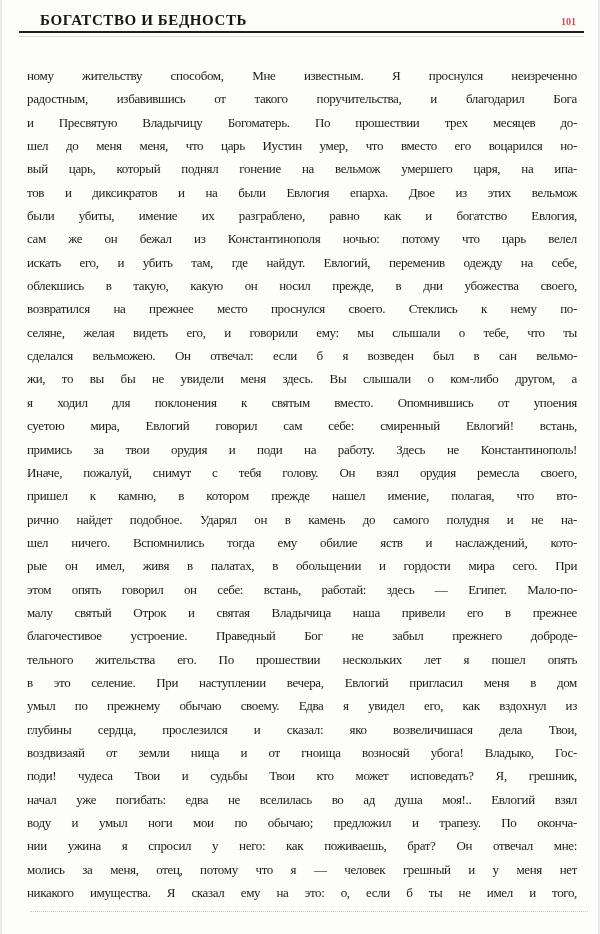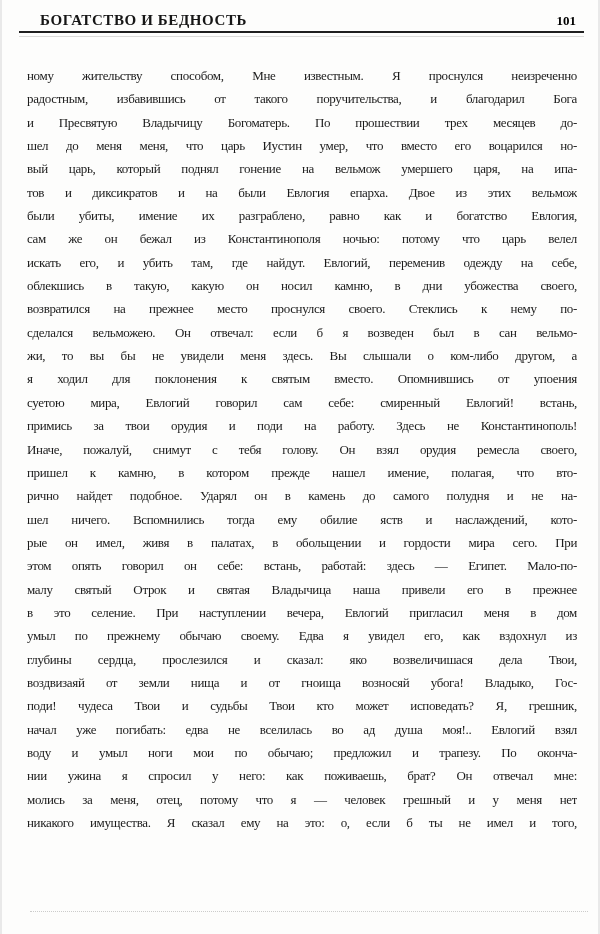--- a/index.html
+++ b/index.html
@@ -24,23 +24,23 @@
     align-items: baseline;
   }
   .header-title {
     font-size: 15px;
     font-weight: 700;
     letter-spacing: 0.6px;
     color: #161616;
     white-space: nowrap;
   }
   .page-number {
-    font-size: 13px;
+    font-size: 10px;
     font-weight: 700;
-    color: #000000;
+    color: #ef4444;
   }
   .header-rule {
     position: absolute;
     top: 31px;
     left: 17px;
     right: 14px;
     height: 2px;
     background: #1f1f1f;
   }
   .header-rule-echo {
@@ -92,34 +92,37 @@
   <div class="body-text">
     <div class="text-line">ному жительству способом, Мне известным. Я проснулся неизреченно</div>
     <div class="text-line">радостным, избавившись от такого поручительства, и благодарил Бога</div>
     <div class="text-line">и Пресвятую Владычицу Богоматерь. По прошествии трех месяцев до-</div>
     <div class="text-line">шел до меня меня, что царь Иустин умер, что вместо его воцарился но-</div>
     <div class="text-line">вый царь, который поднял гонение на вельмож умершего царя, на ипа-</div>
     <div class="text-line">тов и диксикратов и на были Евлогия епарха. Двое из этих вельмож</div>
     <div class="text-line">были убиты, имение их разграблено, равно как и богатство Евлогия,</div>
     <div class="text-line">сам же он бежал из Константинополя ночью: потому что царь велел</div>
     <div class="text-line">искать его, и убить там, где найдут. Евлогий, переменив одежду на себе,</div>
-    <div class="text-line">облекшись в такую, какую он носил камню, в дни убожества своего,</div>
+    <div class="text-line">облекшись в такую, какую он носил прежде, в дни убожества своего,</div>
     <div class="text-line">возвратился на прежнее место проснулся своего. Стеклись к нему по-</div>
+    <div class="text-line">селяне, желая видеть его, и говорили ему: мы слышали о тебе, что ты</div>
     <div class="text-line">сделался вельможею. Он отвечал: если б я возведен был в сан вельмо-</div>
     <div class="text-line">жи, то вы бы не увидели меня здесь. Вы слышали о ком-либо другом, а</div>
     <div class="text-line">я ходил для поклонения к святым вместо. Опомнившись от упоения</div>
     <div class="text-line">суетою мира, Евлогий говорил сам себе: смиренный Евлогий! встань,</div>
     <div class="text-line">примись за твои орудия и поди на работу. Здесь не Константинополь!</div>
     <div class="text-line">Иначе, пожалуй, снимут с тебя голову. Он взял орудия ремесла своего,</div>
     <div class="text-line">пришел к камню, в котором прежде нашел имение, полагая, что вто-</div>
     <div class="text-line">рично найдет подобное. Ударял он в камень до самого полудня и не на-</div>
     <div class="text-line">шел ничего. Вспомнились тогда ему обилие яств и наслаждений, кото-</div>
     <div class="text-line">рые он имел, живя в палатах, в обольщении и гордости мира сего. При</div>
     <div class="text-line">этом опять говорил он себе: встань, работай: здесь — Египет. Мало-по-</div>
     <div class="text-line">малу святый Отрок и святая Владычица наша привели его в прежнее</div>
+    <div class="text-line">благочестивое устроение. Праведный Бог не забыл прежнего доброде-</div>
+    <div class="text-line">тельного жительства его. По прошествии нескольких лет я пошел опять</div>
     <div class="text-line">в это селение. При наступлении вечера, Евлогий пригласил меня в дом</div>
     <div class="text-line">умыл по прежнему обычаю своему. Едва я увидел его, как вздохнул из</div>
     <div class="text-line">глубины сердца, прослезился и сказал: яко возвеличишася дела Твои,</div>
     <div class="text-line">воздвизаяй от земли нища и от гноища возносяй убога! Владыко, Гос-</div>
     <div class="text-line">поди! чудеса Твои и судьбы Твои кто может исповедать? Я, грешник,</div>
     <div class="text-line">начал уже погибать: едва не вселилась во ад душа моя!.. Евлогий взял</div>
     <div class="text-line">воду и умыл ноги мои по обычаю; предложил и трапезу. По оконча-</div>
     <div class="text-line">нии ужина я спросил у него: как поживаешь, брат? Он отвечал мне:</div>
     <div class="text-line">молись за меня, отец, потому что я — человек грешный и у меня нет</div>
     <div class="text-line">никакого имущества. Я сказал ему на это: о, если б ты не имел и того,</div>

